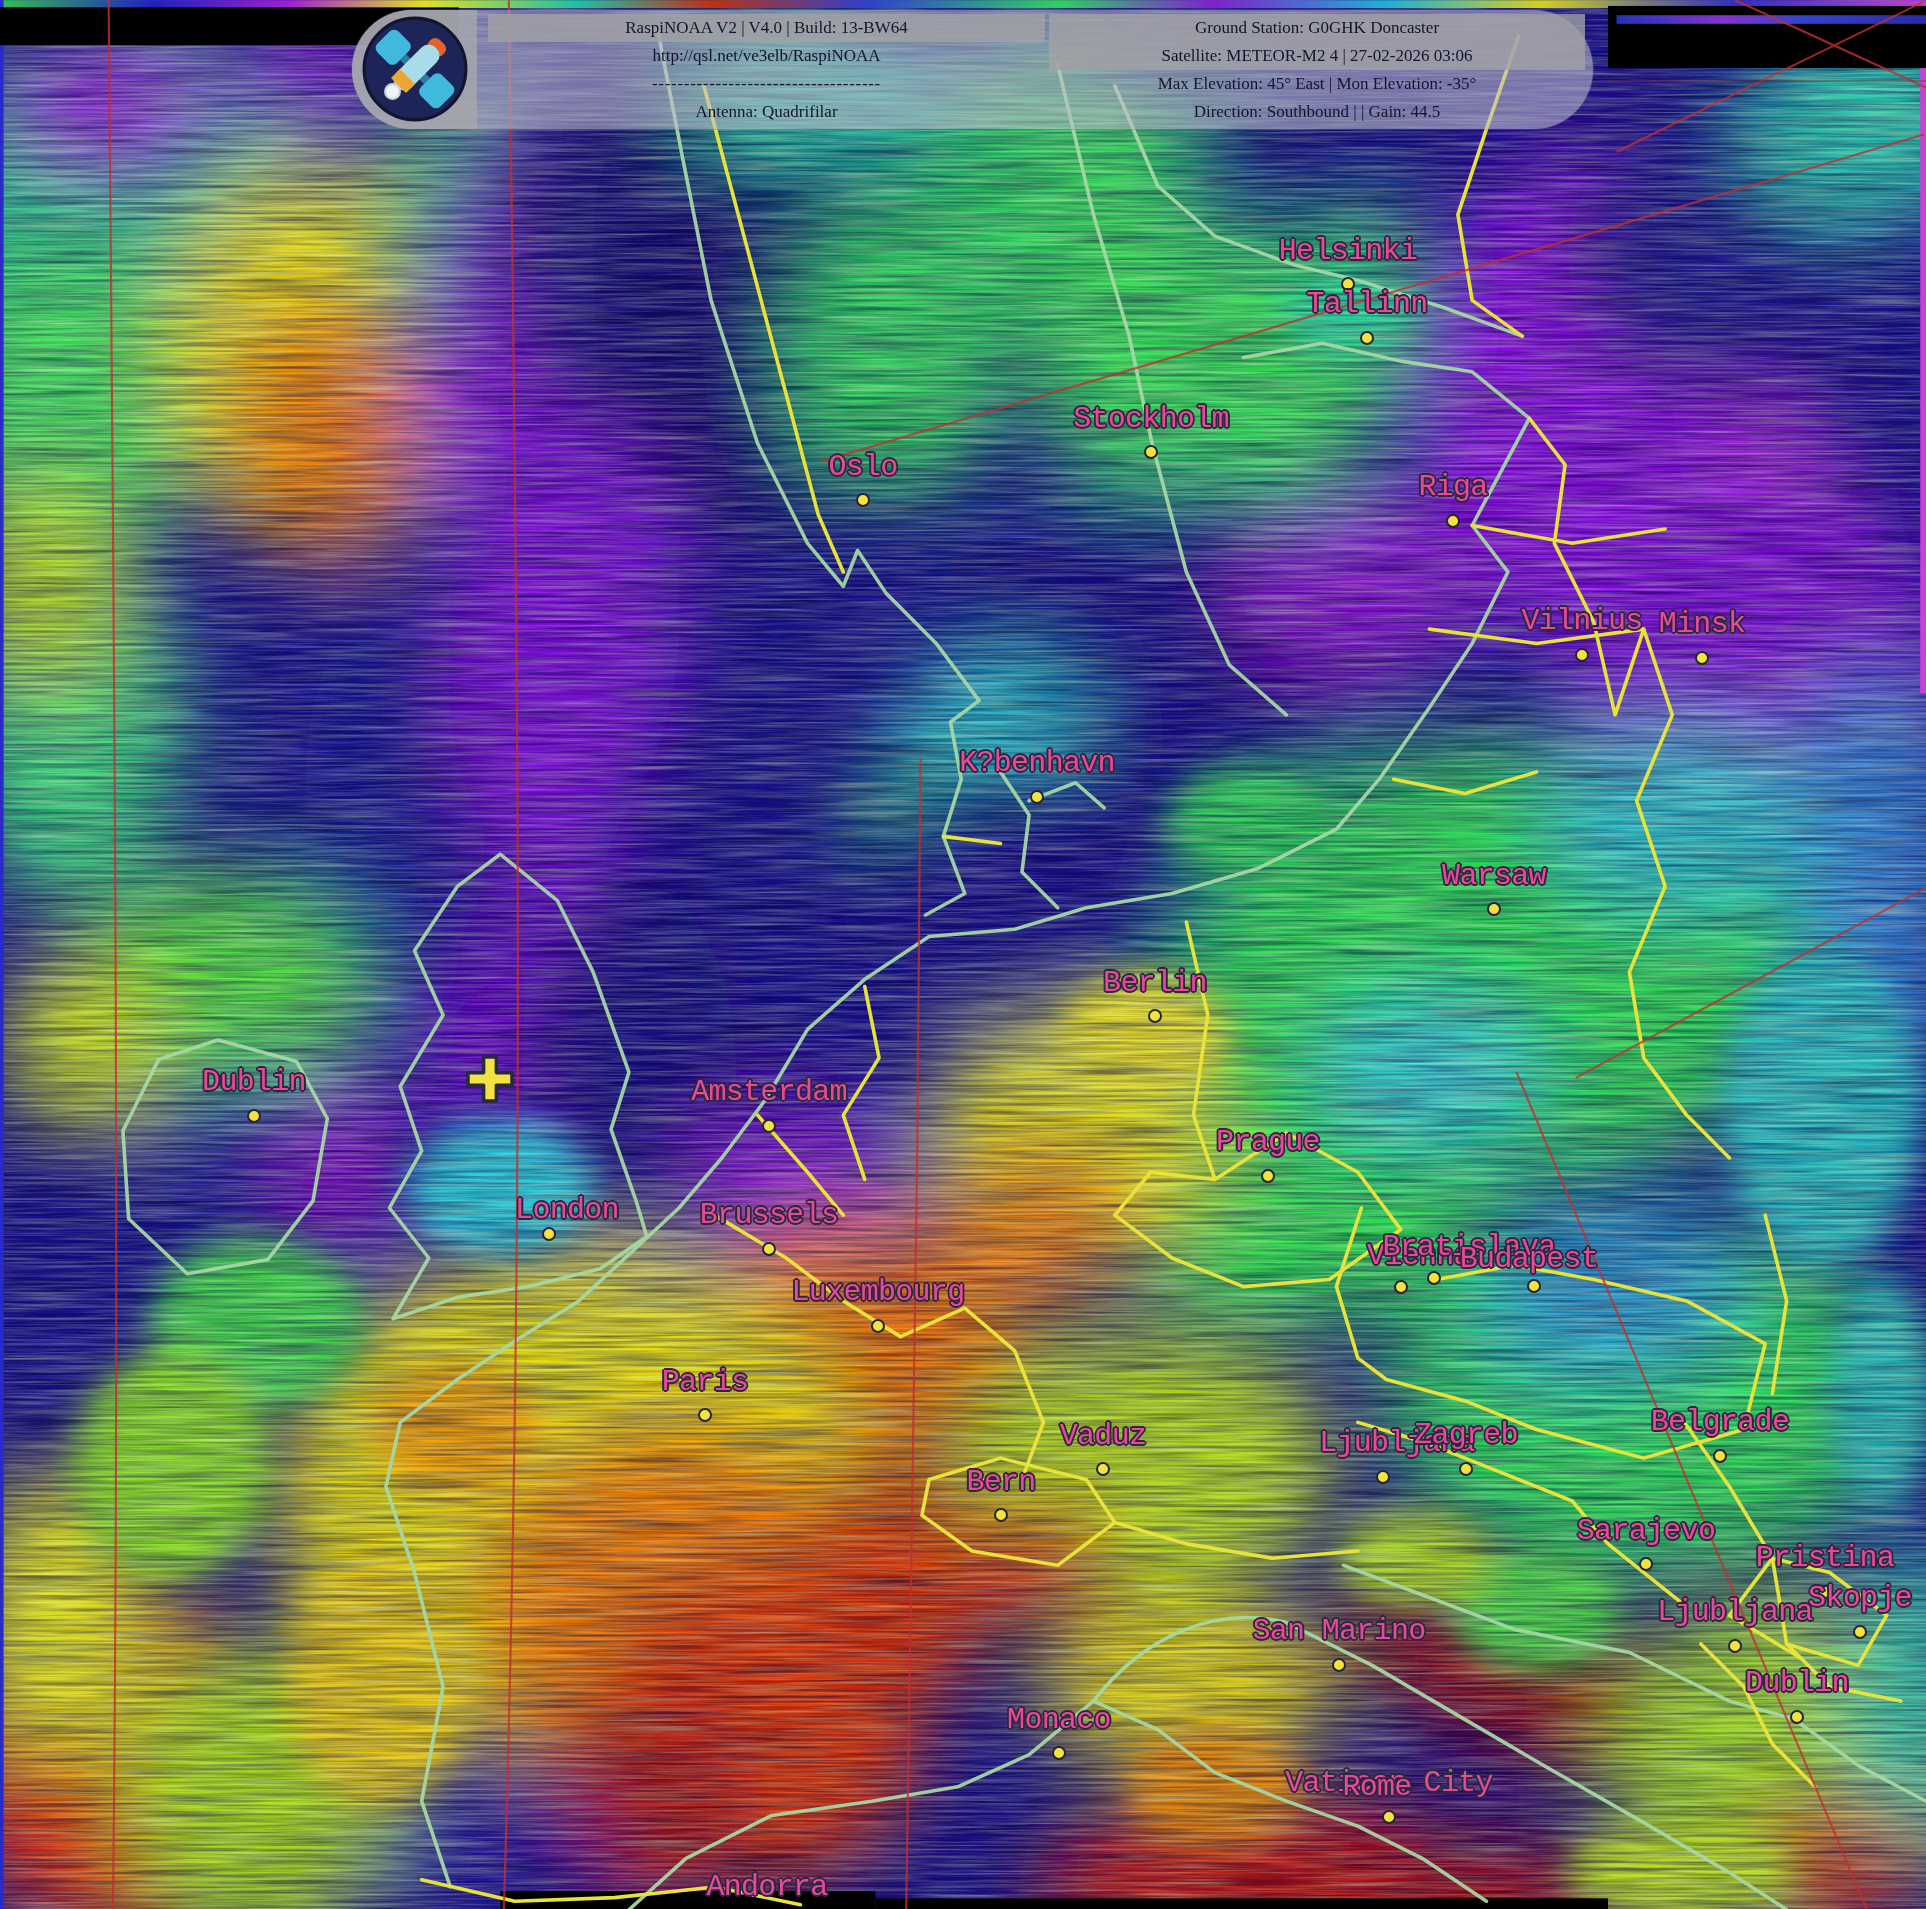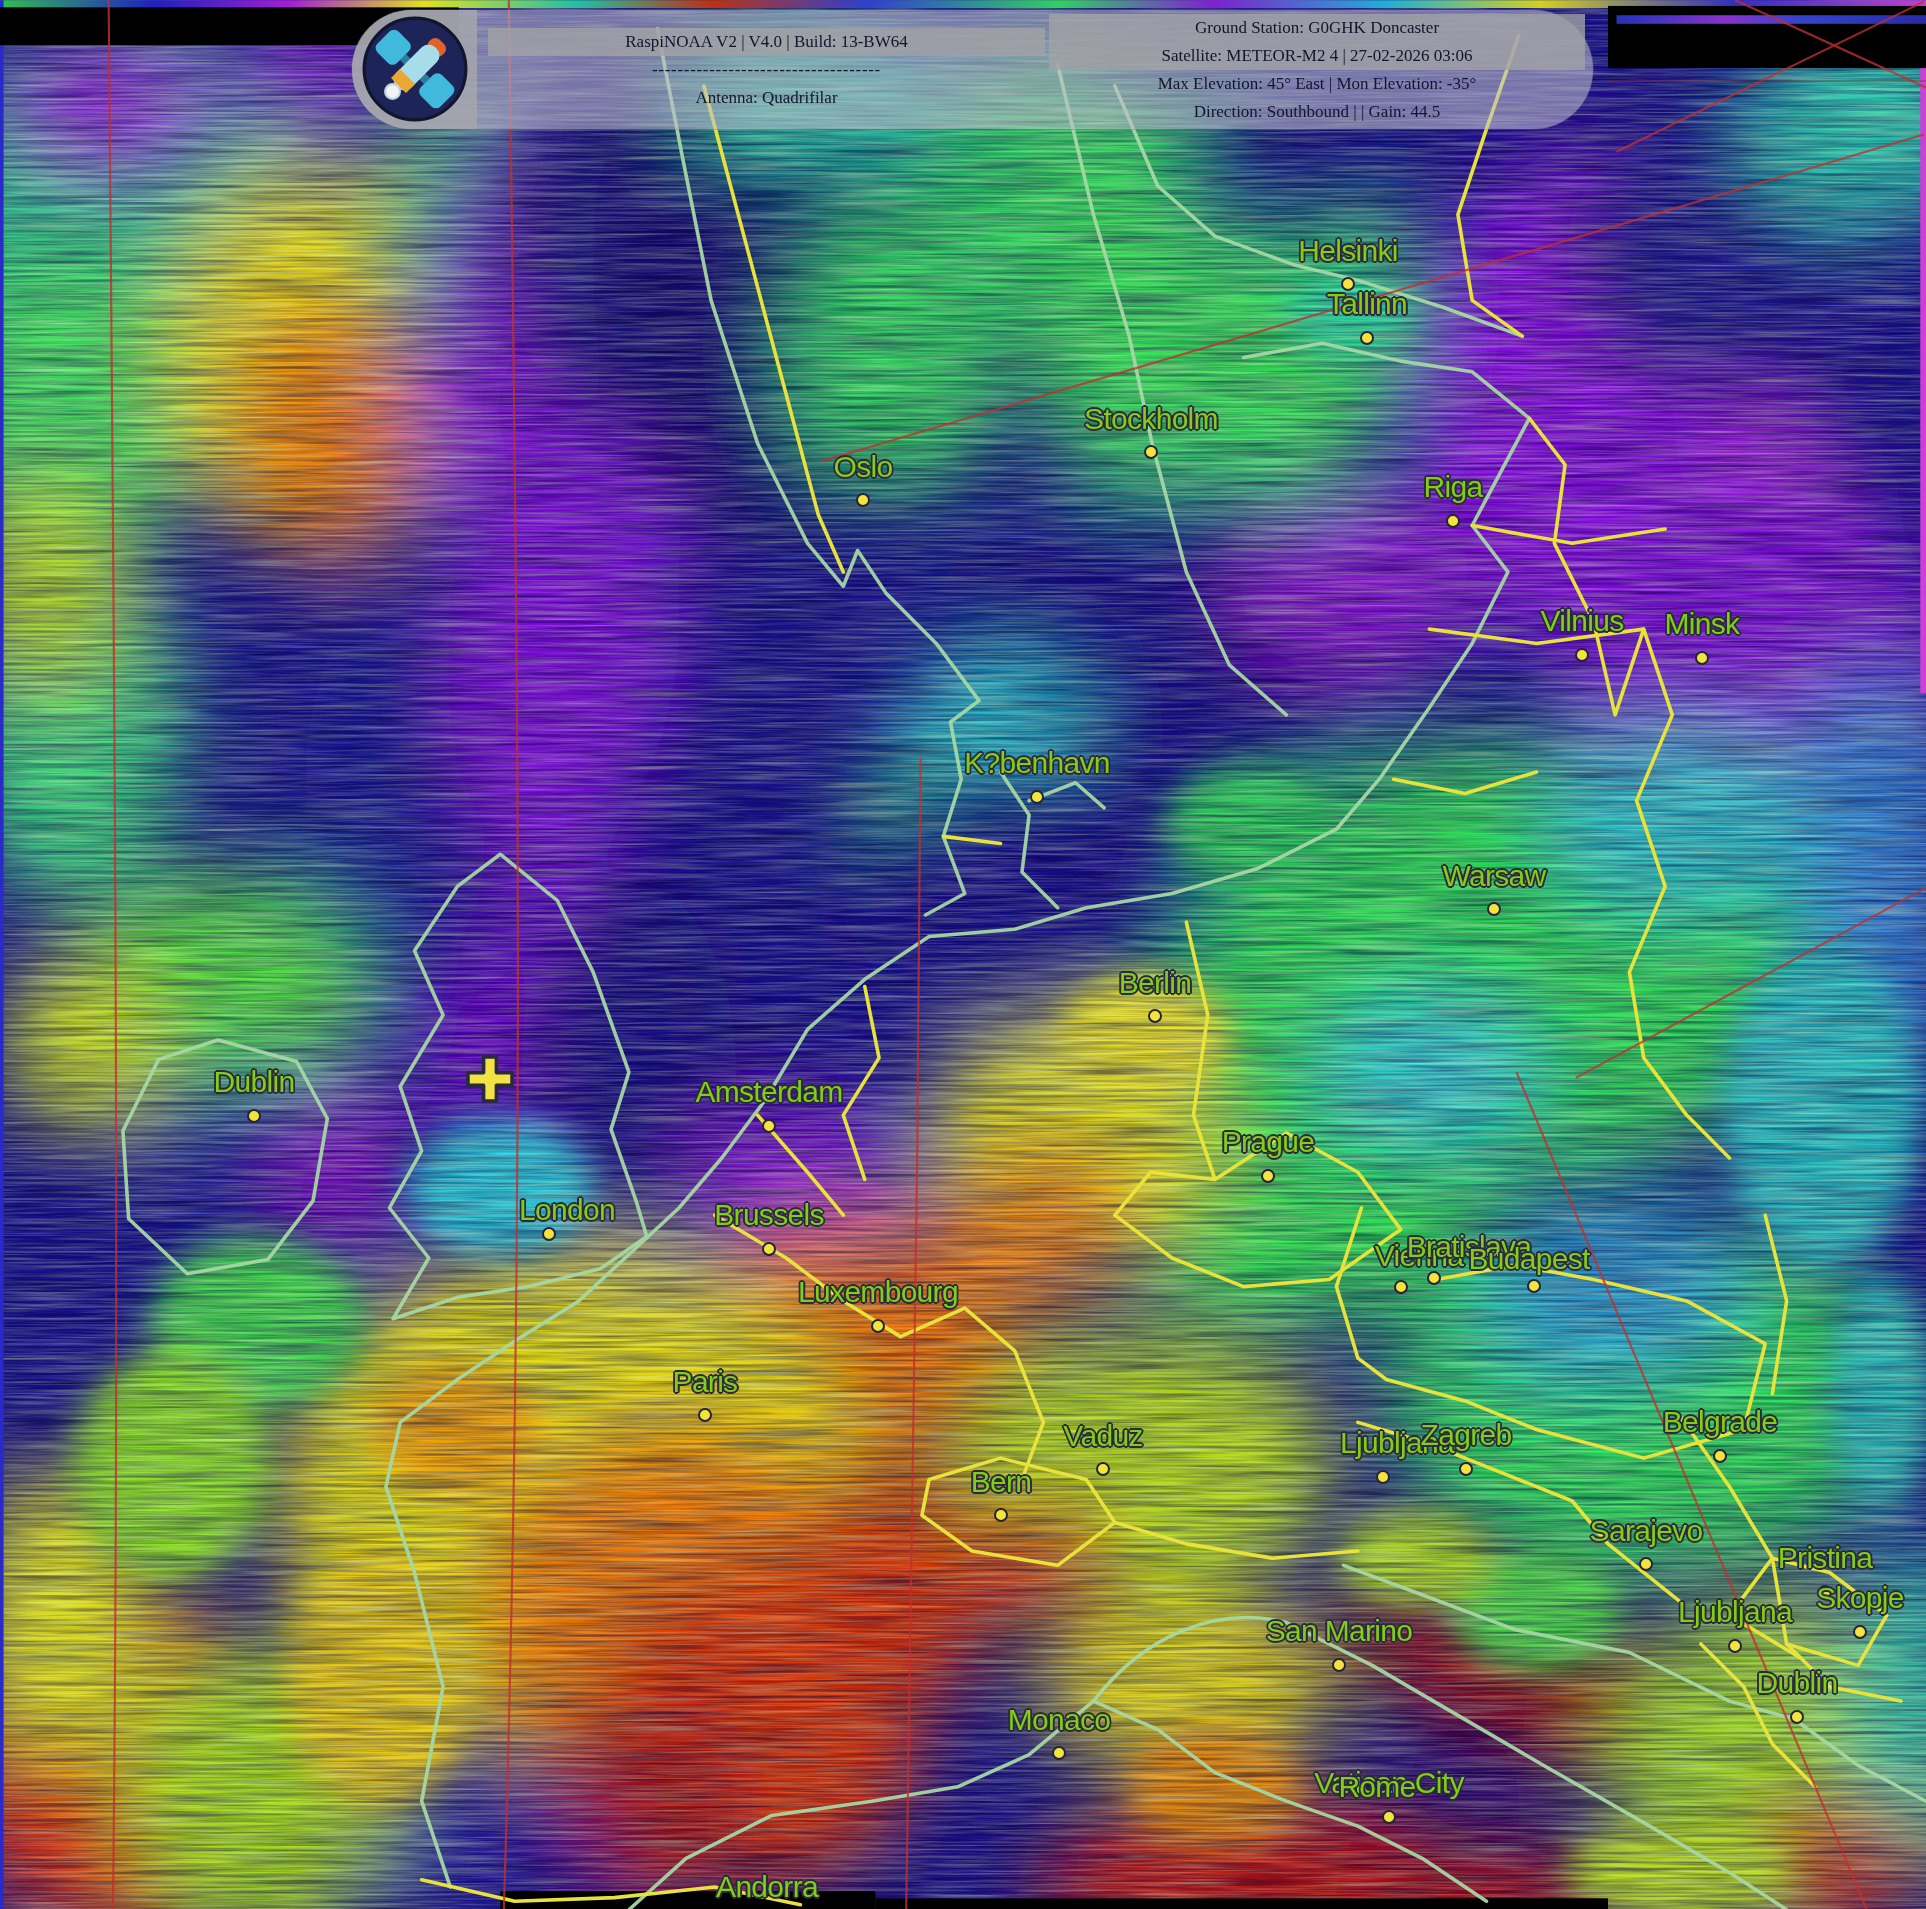--- a/index.html
+++ b/index.html
@@ -5,22 +5,22 @@
   html,body{margin:0;padding:0;background:#000;}
   .stage{position:relative;width:1926px;height:1910px;overflow:hidden;background:#17108a;
          font-family:"DejaVu Sans","Liberation Sans",sans-serif;}
   .stage svg.bg{position:absolute;left:0;top:0;}
 
   
   .markers{position:absolute;left:0;top:0;width:100%;height:100%;}
   .city-dot{position:absolute;width:10px;height:10px;border:2.1px solid #23233a;border-radius:50%;
             background:#f4e33c;transform:translate(-50%,-50%);}
   .city-label{position:absolute;transform:translate(-50%,-50%);white-space:nowrap;
-      font-family:Liberation Sans, sans-serif;
-      font-size:30px;letter-spacing:-0.7px;color:#84cc16;
+      font-family:Liberation Mono, monospace;
+      font-size:30px;letter-spacing:-0.7px;color:#ec4899;
       text-shadow:1.8px 0 0 #2a2a3e,-1.8px 0 0 #2a2a3e,0 1.8px 0 #2a2a3e,0 -1.8px 0 #2a2a3e,
                   1.4px 1.4px 0 #2a2a3e,-1.4px 1.4px 0 #2a2a3e,1.4px -1.4px 0 #2a2a3e,-1.4px -1.4px 0 #2a2a3e;}
   .gs-marker{position:absolute;left:458px;top:1047px;}
 
   
   header.banner{position:absolute;left:352px;top:10px;width:1241px;height:119px;
       border-radius:61px;background:rgba(188,188,203,0.58);
       box-shadow:0 0 0 0.7px rgba(110,110,125,0.45);}
   .banner-cap{position:absolute;left:0;top:0;bottom:0;width:125px;
       border-radius:61px 0 0 61px;background:rgba(166,166,173,0.85);}
@@ -321,20 +321,21 @@
           <rect x="66" y="36" width="26" height="28" rx="6" fill="#41b9dd"></rect>
           <rect x="41" y="14" width="18" height="14" rx="6" fill="#e2622b"></rect>
           <rect x="40" y="22" width="20" height="52" rx="9" fill="#a8dce8"></rect>
           <rect x="40" y="60" width="20" height="12" fill="#eaa733"></rect>
           <circle cx="50" cy="80" r="7" fill="#f0f4f8" stroke="#c8d4dc" stroke-width="2"></circle>
         </g>
       </svg>
     </div>
     <div class="hcol left">
       <div class="hl band">RaspiNOAA V2 | V4.0 | Build: 13-BW64</div>
+      <div class="hl">http://qsl.net/ve3elb/RaspiNOAA</div>
       <div class="hl dashes">------------------------------------</div>
       <div class="hl">Antenna: Quadrifilar</div>
     </div>
     <div class="hcol right">
       <div class="hl band">Ground Station: G0GHK Doncaster</div>
       <div class="hl band">Satellite: METEOR-M2 4 | 27-02-2026 03:06</div>
       <div class="hl">Max Elevation: 45° East | Mon Elevation: -35°</div>
       <div class="hl">Direction: Southbound | | Gain: 44.5</div>
     </div>
   </header>

